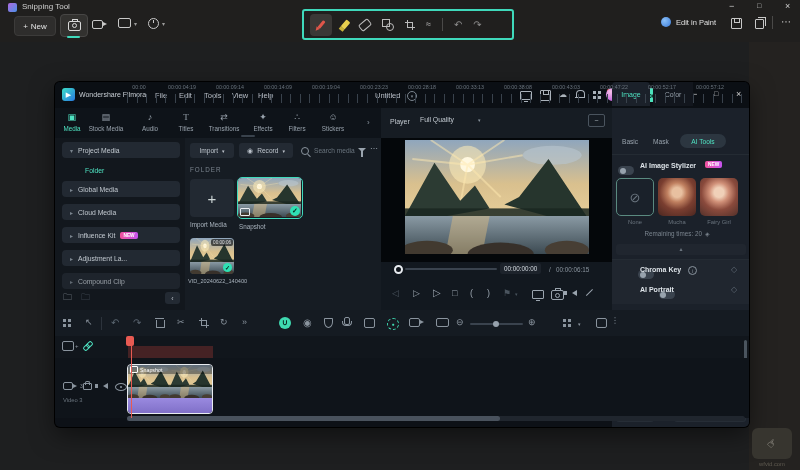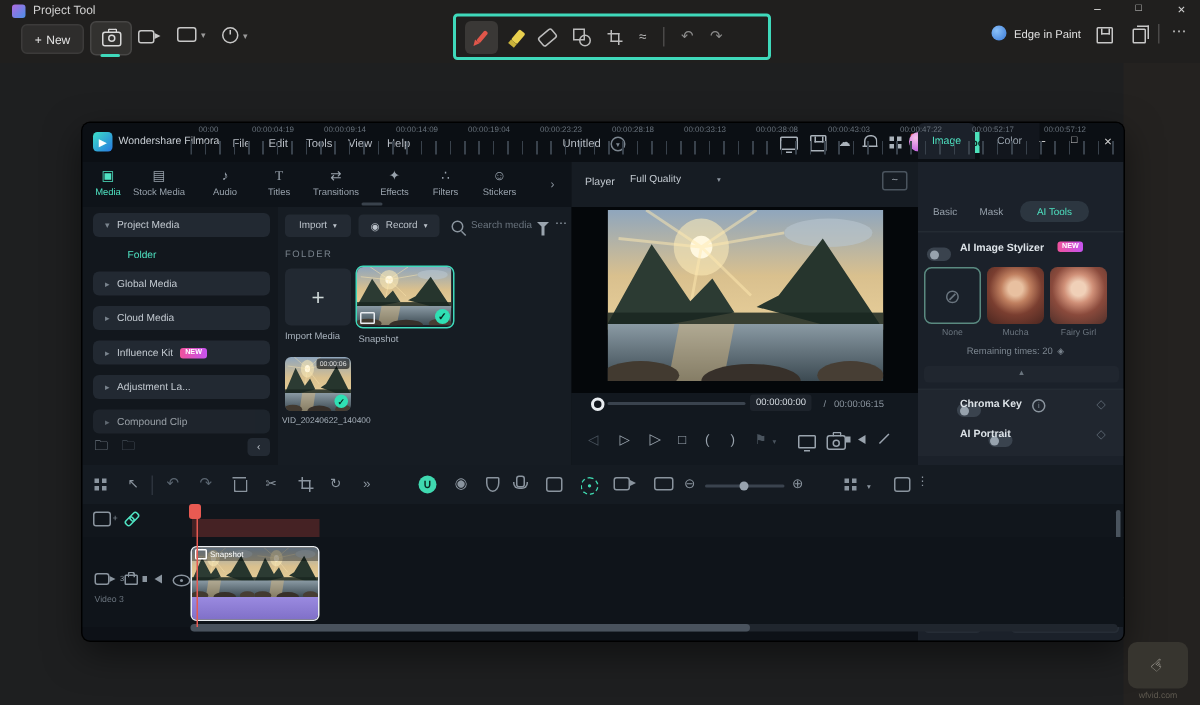--- a/index.html
+++ b/index.html
@@ -131,21 +131,21 @@
   .mucha-thumb{background:radial-gradient(circle at 50% 38%,#e8c0a0 0 16%,#c08060 32%,#7a3e30 58%,#4a2620 100%);}
   .fairy-thumb{background:radial-gradient(circle at 50% 38%,#f0d0b8 0 16%,#d09078 32%,#8a4a3c 58%,#52302a 100%);}
 </style>
 </head>
 <body>
 
 <div id="screen">
 
   <div class="abs sniptop">
     <div class="abs snip-logo"></div>
-    <div class="abs snip-title">Project Tool</div>
+    <div class="abs snip-title">Snipping Tool</div>
     <div class="abs winctl" style="left:729px;top:1px;">−</div>
     <div class="abs winctl" style="left:757px;top:2px;font-size:7px;">□</div>
     <div class="abs winctl" style="left:785px;top:1px;">×</div>
 
     <div class="abs newbtn">
         <span>+</span>
         <span>New</span>
       </div>
     <div class="abs cambox">
         <span class="cam" style="color:#d8d8d8"></span>
@@ -186,21 +186,21 @@
       <span class="ic" style="color:#8a8a8a;font-size:10px;">
           <span>↶</span>
         </span>
       <span class="ic" style="color:#8a8a8a;font-size:10px;">
           <span>↷</span>
         </span>
     </div>
 
     <div class="abs flex" style="left:661px;top:17px;gap:5px;">
       <span class="paintdot"></span>
-      <span style="font-size:7.5px;color:#e0e0e0;">Edge in Paint</span>
+      <span style="font-size:7.5px;color:#e0e0e0;">Edit in Paint</span>
     </div>
     <span class="abs ic" style="left:731px;top:18px;color:#c8c8c8;">
         <span class="floppy"></span>
       </span>
     <span class="abs ic" style="left:755px;top:19px;color:#c8c8c8;">
         <span class="copy-ic"></span>
       </span>
     <div class="abs vsep" style="left:772px;top:16px;"></div>
     <span class="abs ic" style="left:781px;top:17px;color:#c8c8c8;font-size:10px;">
         <span>⋯</span>

